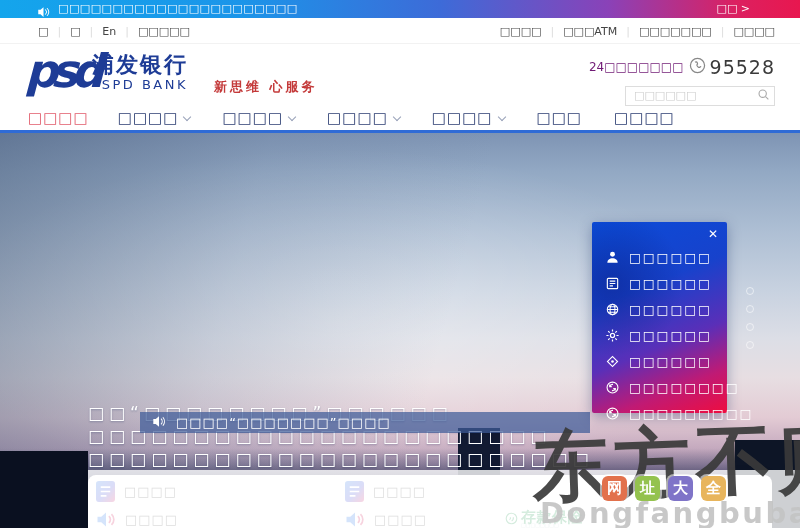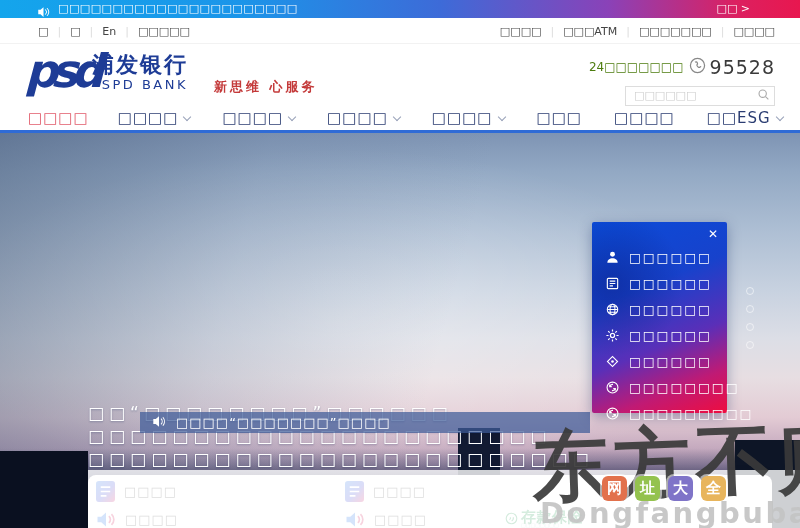--- a/index.html
+++ b/index.html
@@ -24,21 +24,21 @@
 
   
   .header { position:absolute; left:0; top:44px; width:800px; height:62px; background:#fff; }
   .logo-mark { position:absolute; left:28px; top:0px; font-size:46px; font-weight:bold; font-style:italic;
     letter-spacing:-7px; color:#1E3C96; transform:skewX(-4deg); cursor:pointer; }
   .logo-text { position:absolute; left:92px; top:9px; color:#1E3C96; cursor:pointer; }
   .logo-cn { font-size:22px; font-weight:bold; letter-spacing:2px; line-height:24px; }
   .logo-en { font-size:13px; letter-spacing:2.5px; line-height:15px;text-align:right; }
   .slogan { position:absolute; left:186px; top:34px; font-size:13px; font-weight:bold; color:#C43A3A; letter-spacing:3px;margin-left:28px; }
   .hotline { position:absolute; right:25px; top:12px; display:flex; align-items:center; }
-  .hotline-prefix { font-size:12px; color:#4d7c0f; margin-right:5px; }
+  .hotline-prefix { font-size:12px; color:#701a75; margin-right:5px; }
   .hotline-num { font-size:19px; color:#3A3A3A; letter-spacing:1px; margin-left:4px; }
   .searchbox { position:absolute; right:25px; top:40px; width:150px; height:20px; }
   .searchbox input { width:150px; height:20px; border:1px solid #DDD; font-size:11px; color:#888; padding:0 24px 0 8px; outline:none; font-family:inherit; }
   .searchbox input::placeholder { color:#CCC; }
   .search-btn { position:absolute; right:5px; top:4px; cursor:pointer; line-height:0; }
 
   
   .mainnav { position:absolute; left:0; top:106px; width:800px; height:27px; background:#fff; border-bottom:3px solid #2F6BD6; }
   .mainnav ul { list-style:none; display:flex; align-items:center; height:24px; padding-left:15px; }
   .mainnav li { padding:0 16px; font-size:15px; color:#2B3D72; letter-spacing:1px; white-space:nowrap; cursor:pointer; }
@@ -165,21 +165,20 @@
 
   <div class="mainnav">
     <ul>
       <li class="active"><span>□□□□</span></li>
       <li><span>□□□□</span><span class="chev"></span></li>
       <li><span>□□□□</span><span class="chev"></span></li>
       <li><span>□□□□</span><span class="chev"></span></li>
       <li><span>□□□□</span><span class="chev"></span></li>
       <li><span>□□□</span></li>
       <li><span>□□□□</span></li>
-      <li><span>□□ESG</span><span class="chev"></span></li>
       <li></li>
     </ul>
   </div>
 
   <div class="hero">
     <div class="hero-clouds"></div>
     <div class="sky-base"></div>
     <div class="bldg" style="left:458px;top:295px;width:42px;height:100px;background:#121A32;"></div>
     <div class="bldg" style="left:735px;top:307px;width:65px;height:88px;background:#0D1526;"></div>
     <div class="bldg" style="left:0;top:318px;width:88px;height:77px;background:#0A1020;"></div>

